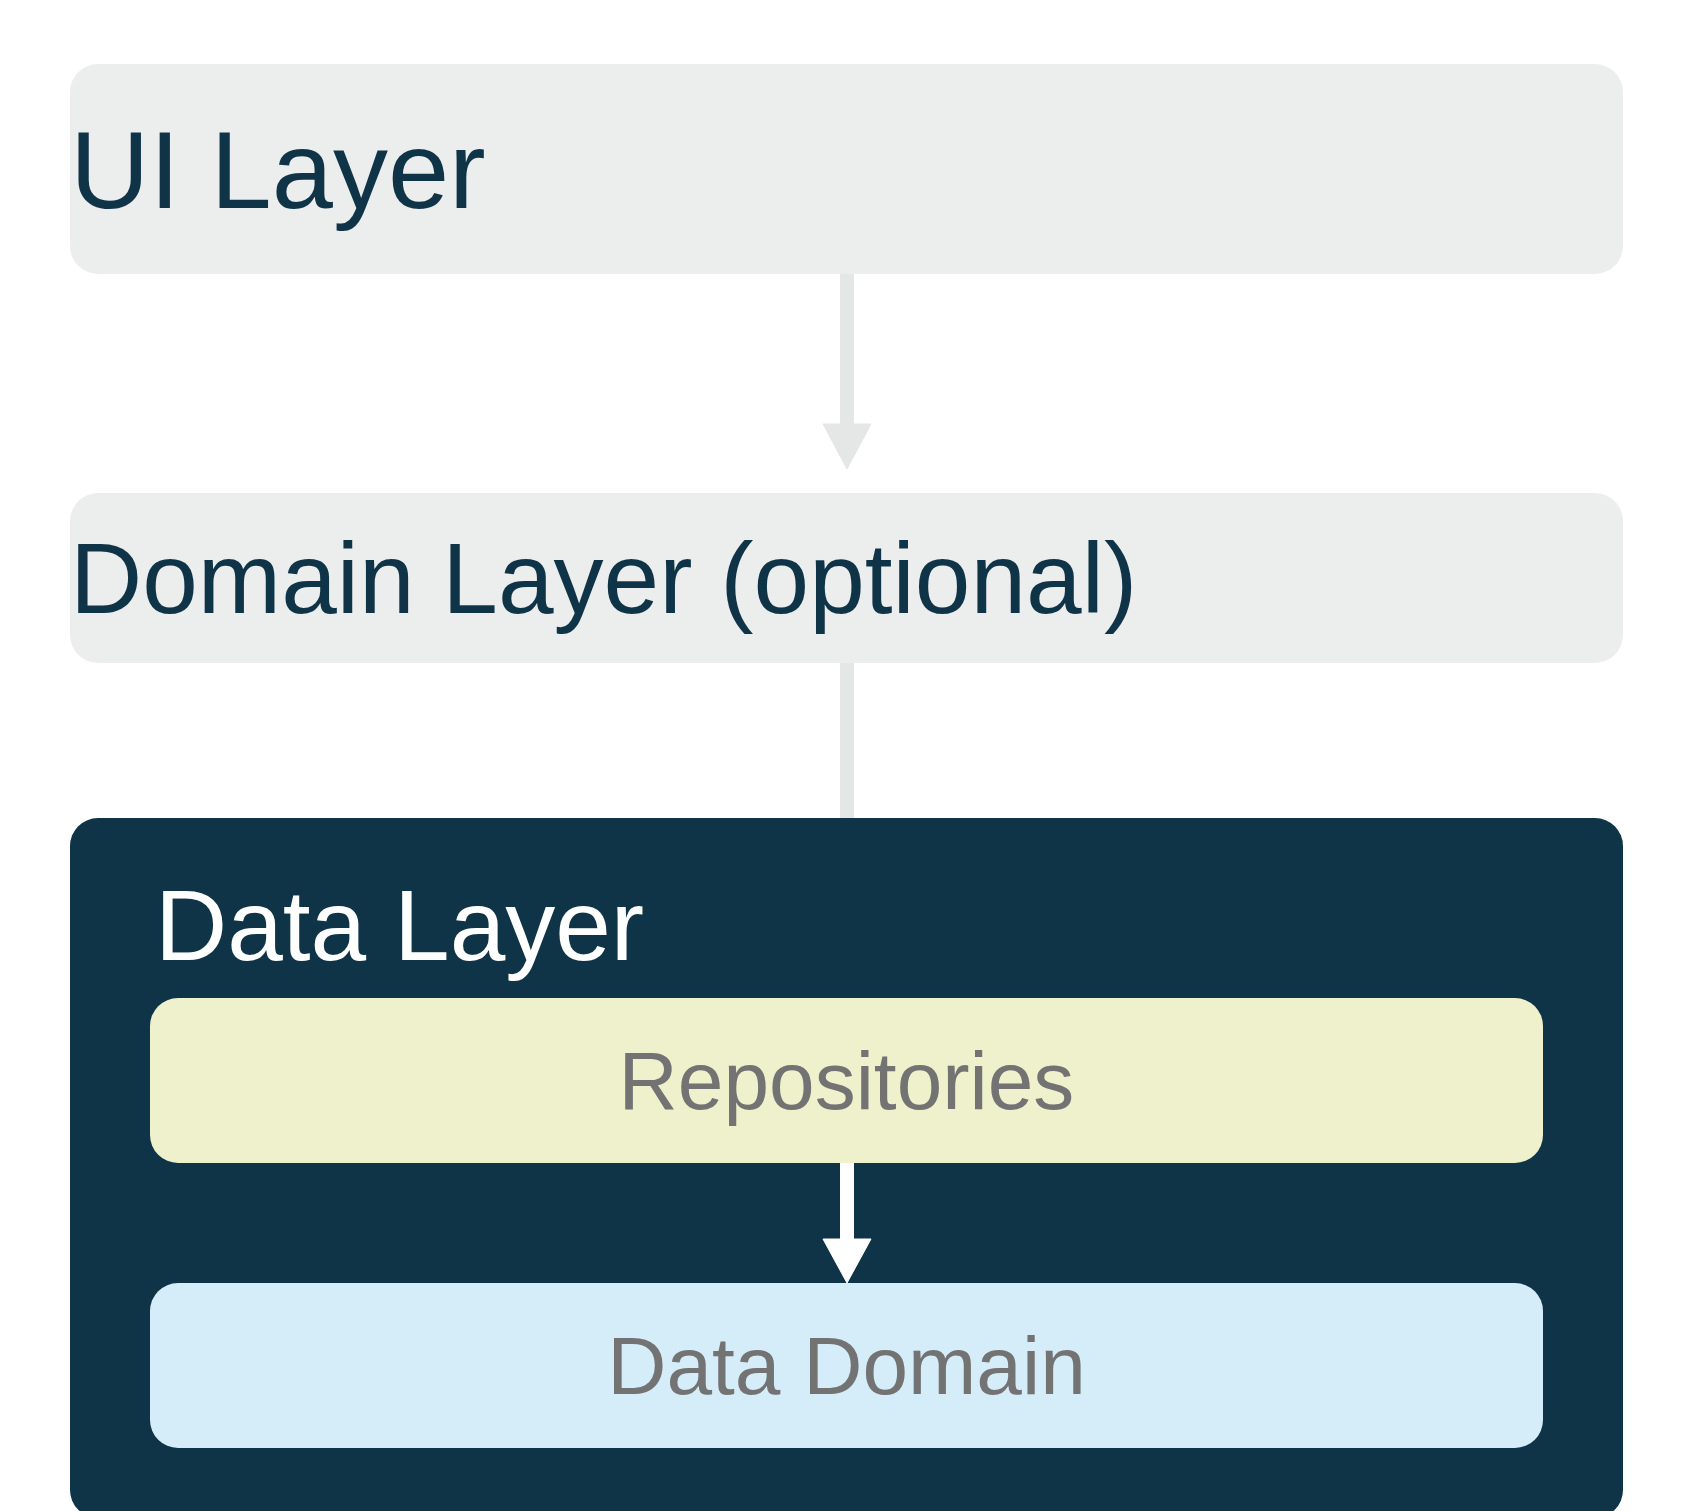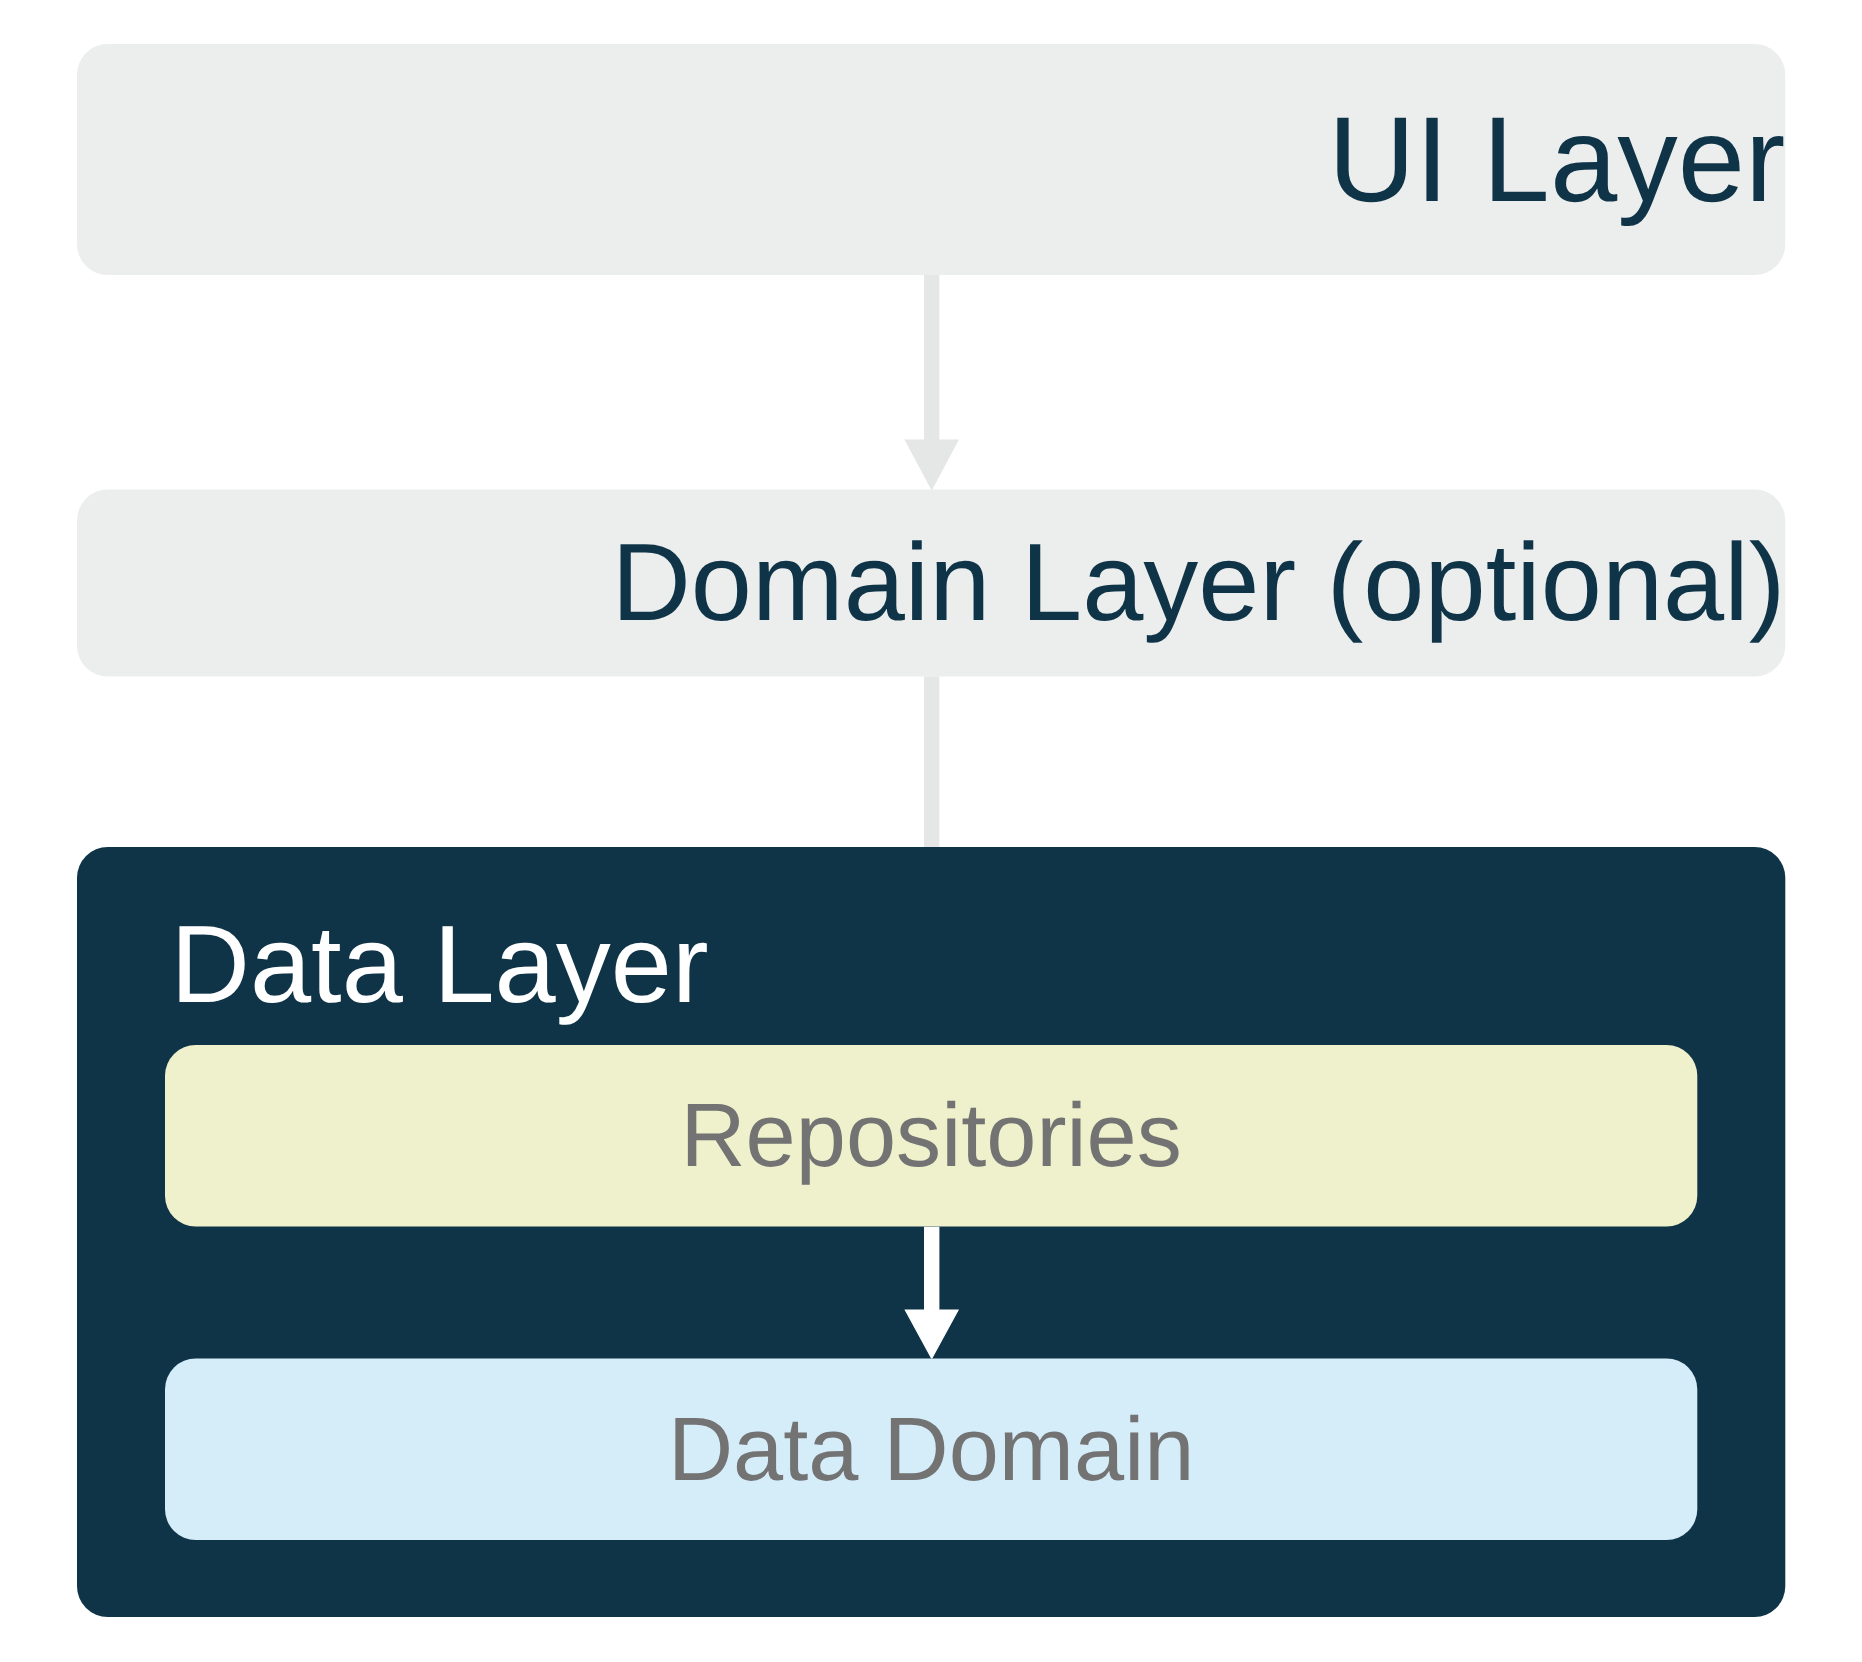--- a/index.html
+++ b/index.html
@@ -15,32 +15,32 @@
     width: 1693px;
     height: 1511px;
     padding: 40px 70px;
   }
   .layer-box {
     width: 100%;
     background: #eceded;
     border-radius: 28px;
     display: flex;
     align-items: center;
-    justify-content: flex-end;
+    justify-content: flex-start;
     color: #0f3448;
     font-weight: 400;
+    margin-top: 24px;
   }
   .ui-layer {
     height: 210px;
     font-size: 110px;
   }
   .domain-layer {
     height: 170px;
     font-size: 100px;
-    padding-left: 20px;
   }
   .arrow-gap {
     position: relative;
     width: 100%;
     height: 195px;
     display: flex;
     justify-content: center;
     align-items: stretch;
   }
   .arrow-gray {

